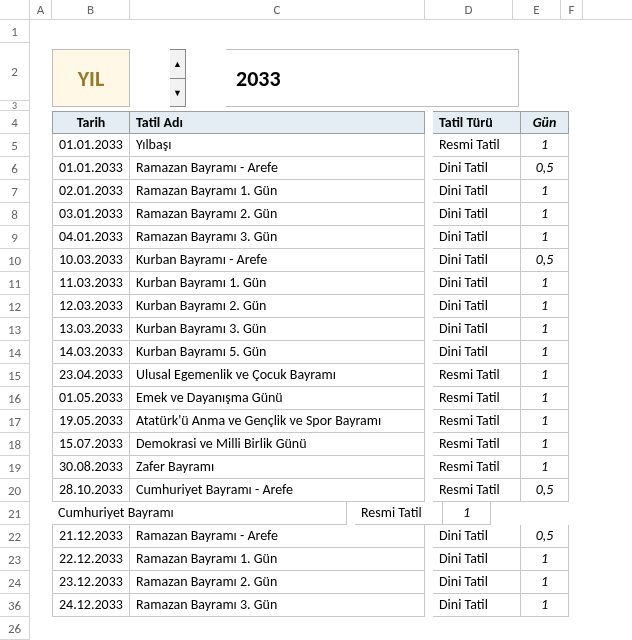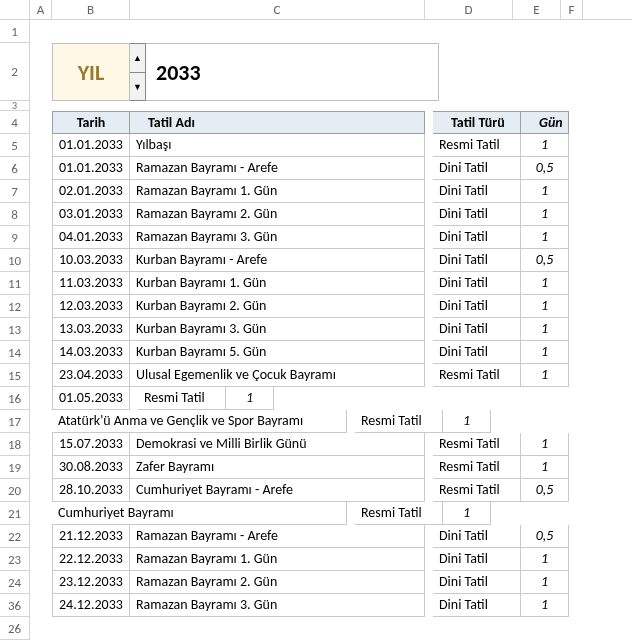--- a/index.html
+++ b/index.html
@@ -63,22 +63,23 @@
   .row.short .rowhead { line-height: 10px; font-size:10px;}
   .cells {
     display: flex;
     flex: 1;
     position: relative;
   }
   
   .year-box {
     position: relative;
     display: flex;
-    align-items: flex-start;
+    align-items: center;
     height: 70px;
+    gap: 40px;
   }
   .year-label-cell {
     width: 78px;
     height: 58px;
     border: 1px solid #bfbfbf;
     background: #fff8e6;
     display: flex;
     align-items: center;
     justify-content: center;
     font-weight: bold;
@@ -119,21 +120,21 @@
     margin-right:2px;
     width: 293px;
   }
   
   .thdr {
     background: #e3edf3;
     font-weight: bold;
     border: 1px solid #9f9f9f;
     height: 23px;
     line-height: 21px;
-    padding: 0 18px;
+    padding: 0 6px;
     white-space: nowrap;
     overflow: hidden;
   }
   .td {
     border-right: 1px solid #c9c9c9;
     border-bottom: 1px solid #c9c9c9;
     height: 23px;
     line-height: 21px;
     padding: 0 6px;
     white-space: nowrap;
@@ -309,28 +310,30 @@
             <div class="td colC">Ulusal Egemenlik ve Çocuk Bayramı</div>
             <div class="td colD">Resmi Tatil</div>
             <div class="td colE center">1</div>
           </div>
         </div>
         <div class="row">
           <div class="rowhead">16</div>
           <div class="cells">
             <div class="gutterA"></div>
             <div class="td first colB">01.05.2033</div>
+            <div class="td colC">Emek ve Dayanışma Günü</div>
             <div class="td colD">Resmi Tatil</div>
             <div class="td colE center">1</div>
           </div>
         </div>
         <div class="row">
           <div class="rowhead">17</div>
           <div class="cells">
             <div class="gutterA"></div>
+            <div class="td first colB">19.05.2033</div>
             <div class="td colC">Atatürk'ü Anma ve Gençlik ve Spor Bayramı</div>
             <div class="td colD">Resmi Tatil</div>
             <div class="td colE center">1</div>
           </div>
         </div>
         <div class="row">
           <div class="rowhead">18</div>
           <div class="cells">
             <div class="gutterA"></div>
             <div class="td first colB">15.07.2033</div>

